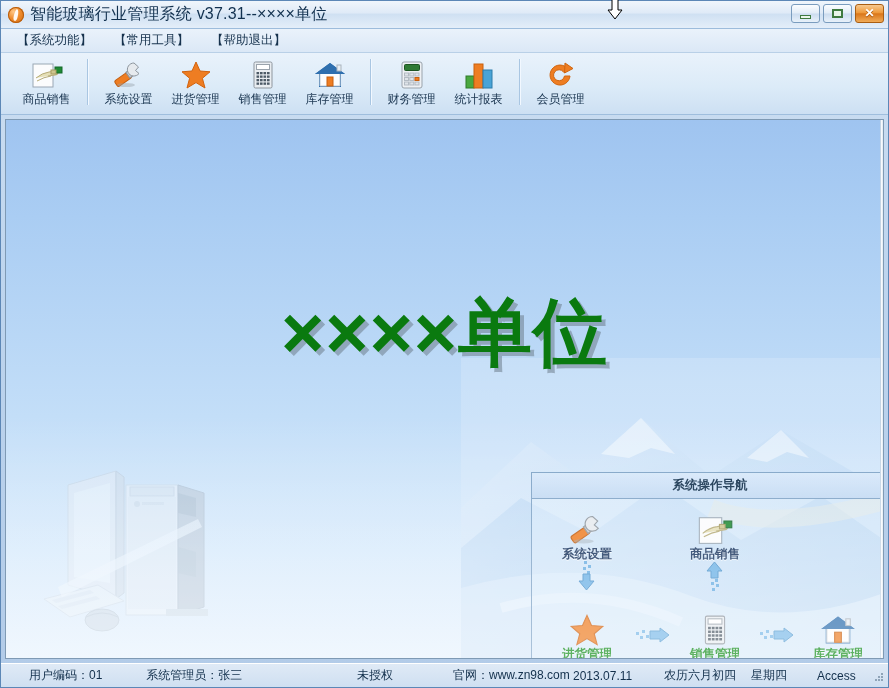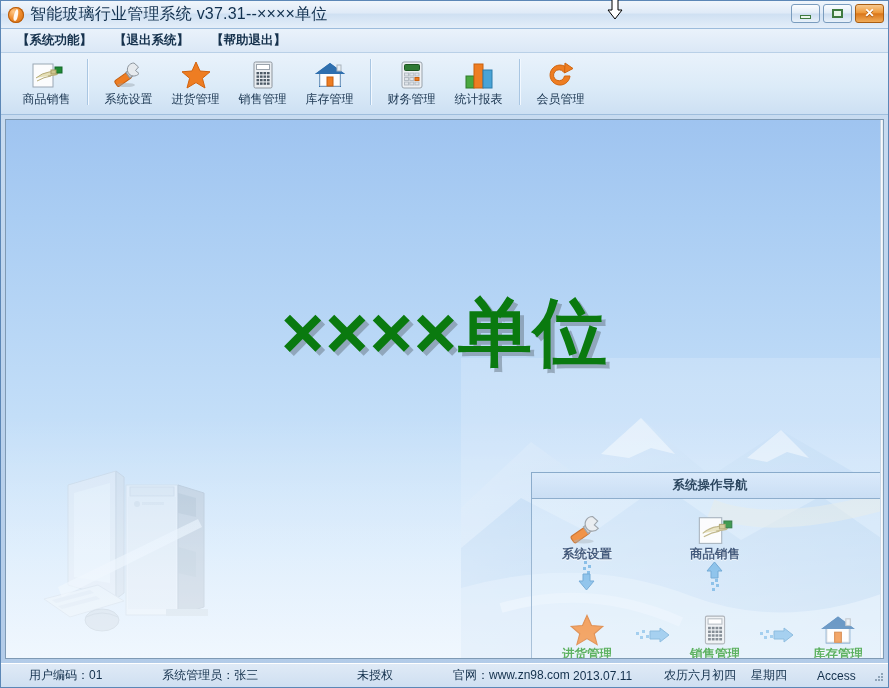--- a/index.html
+++ b/index.html
@@ -59,21 +59,21 @@
   }
 
   
   #menubar{
     height:24px;flex:0 0 24px;display:flex;align-items:center;
     background:linear-gradient(to bottom,#eaf2fb 0%,#dbe8f6 100%);
     border-bottom:1px solid #b9d0e7;
     padding-left:12px;
   }
   .menu-item{
-    font-size:12.5px;color:#16324d;padding:2px 18px 2px 4px;white-space:nowrap;cursor:default;font-weight:bold;
+    font-size:12.5px;color:#16324d;padding:2px 18px 2px 4px;white-space:nowrap;cursor:default;
   }
 
   
   #toolbar{
     height:62px;flex:0 0 62px;display:flex;align-items:flex-start;
     background:linear-gradient(to bottom,#e9f2fb 0%,#dcebf8 55%,#cde0f3 100%);
     border-bottom:1px solid #9fbedd;
     padding-left:12px; padding-top:4px;
   }
   .tb-btn{
@@ -144,21 +144,21 @@
 
   
   #statusbar{
     height:24px;flex:0 0 24px;display:flex;align-items:center;position:relative;
     background:linear-gradient(to bottom,#dfeaf6 0%,#cfdff1 100%);
     border-top:1px solid #ffffff;
     font-size:12px;color:#13304c;gap:30px;
   }
   .sb{ white-space:nowrap; }
   #sb-user{ margin-left:28px; }
-  #sb-admin{ margin-left:30px; }
+  #sb-admin{ margin-left:14px; }
   #sb-license{ position:absolute;left:356px; }
   #sb-site{ position:absolute;left:452px; }
   #sb-date{ position:absolute;left:572px; }
   #sb-lunar{ position:absolute;left:663px; }
   #sb-week{ position:absolute;left:750px; }
   #sb-db{ position:absolute;left:816px; }
   #sb-grip{ position:absolute;right:4px;bottom:3px;width:12px;height:12px;}
 
   
   #cursor-art{ position:absolute;left:606px;top:-2px;width:18px;height:22px;z-index:50;}
@@ -179,21 +179,21 @@
         <span class="g"></span>
       </div>
       <div class="win-btn win-close">
         <span class="g">✕</span>
       </div>
     </div>
   </div>
 
   <div id="menubar">
     <div class="menu-item">【系统功能】</div>
-    <div class="menu-item">【退出系统】</div>
+    <div class="menu-item">【常用工具】</div>
     <div class="menu-item">【帮助退出】</div>
   </div>
 
   <div id="toolbar">
 
     <div class="tb-btn">
       <div class="tb-ico">
         <svg width="34" height="30" viewBox="0 0 34 30">
           <rect x="3" y="4" width="20" height="23" fill="#fbfcfd" stroke="#9aa7b4"></rect>
           <path d="M6 18 q6-5 13-6 l6-1 q3 0 3 2 q0 2-3 2 l-7 1" fill="#e5dfb6" stroke="#b5ab76" stroke-width="1"></path>

